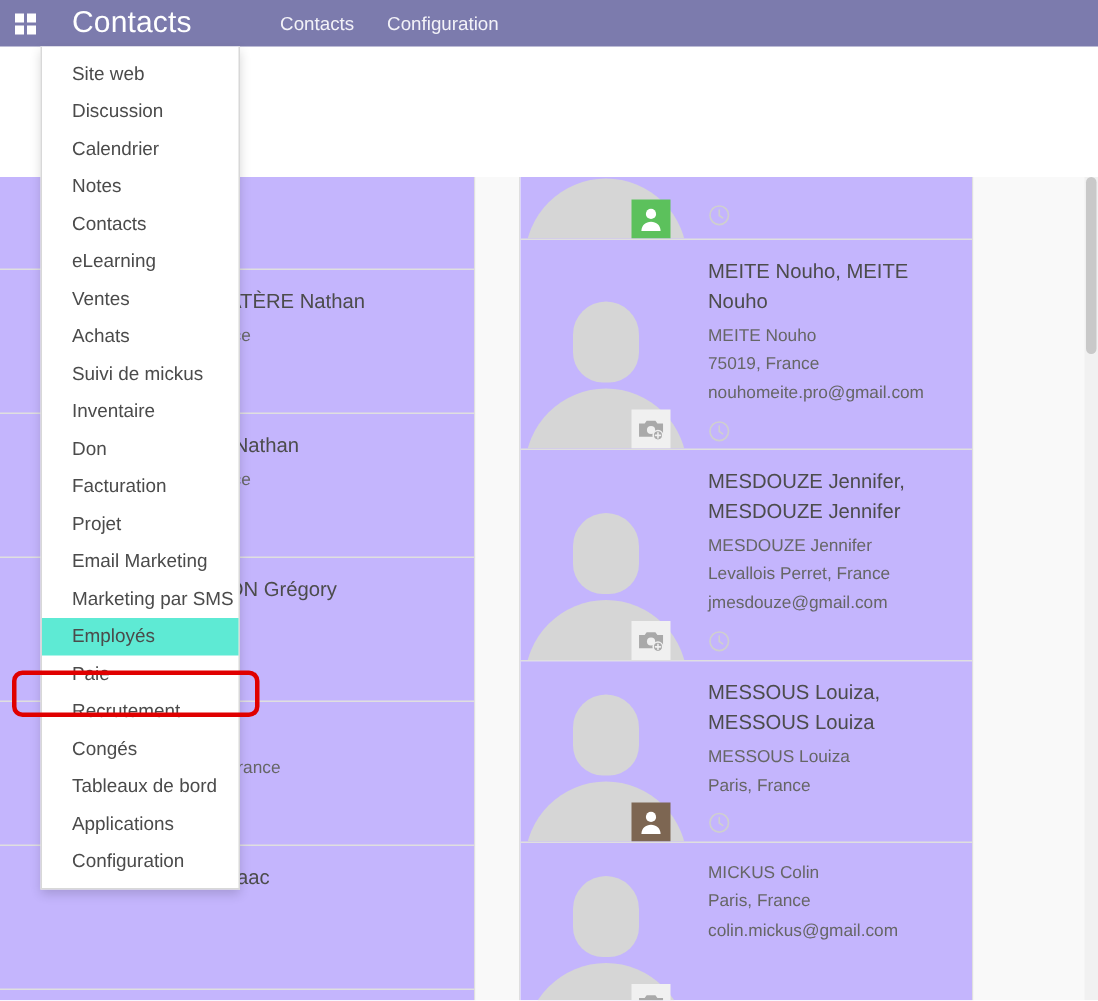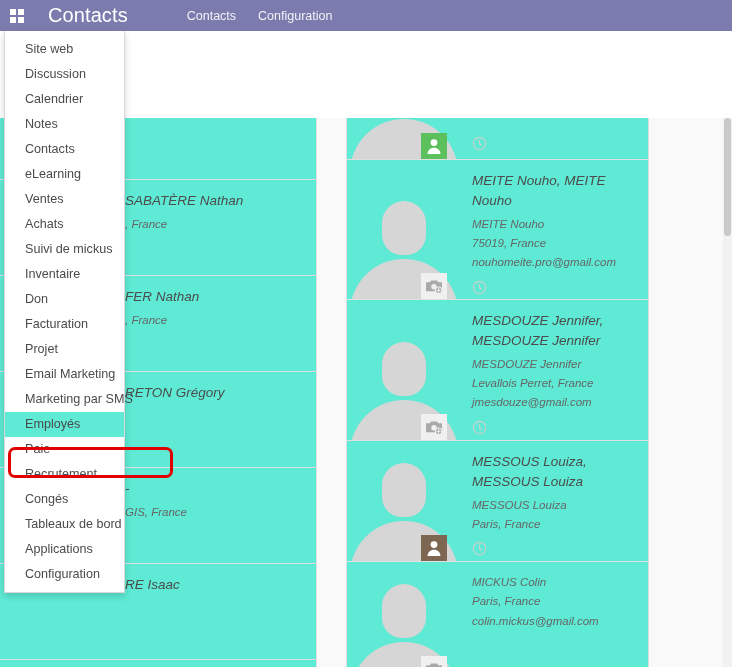--- a/index.html
+++ b/index.html
@@ -108,25 +108,24 @@
   }
   .col-tail {
     flex: 1;
     align-self: stretch;
     background: #f9f9f9;
   }
 
   
   .card {
     position: relative;
-    background: #5eead4;
+    background: #c4b5fd;
     border-bottom: 1px solid #dfdfdf;
     display: flex;
     overflow: hidden;
-    font-style: italic;
   }
 
   .card-avatar {
     position: relative;
     width: 113px;
     flex: 0 0 113px;
     align-self: stretch;
     overflow: hidden;
   }
   .avatar-silhouette {
@@ -202,22 +201,22 @@
   .clock-icon { display: block; }
 
   
   .card.left-card { min-height: 62px; }
   .card.left-card .card-body { padding-left: 12px; }
 
   
   .menu {
     position: absolute;
     top: 31px;
-    left: 4px;
-    width: 121px;
+    left: 27px;
+    width: 133px;
     background: #ffffff;
     border: 1px solid #d8d8d8;
     border-top: none;
     box-shadow: 0 3px 7px rgba(0,0,0,.16);
     z-index: 60;
     padding: 6px 0 5px 0;
   }
   .menu-item {
     display: block;
     padding: 5px 0 5px 20px;

